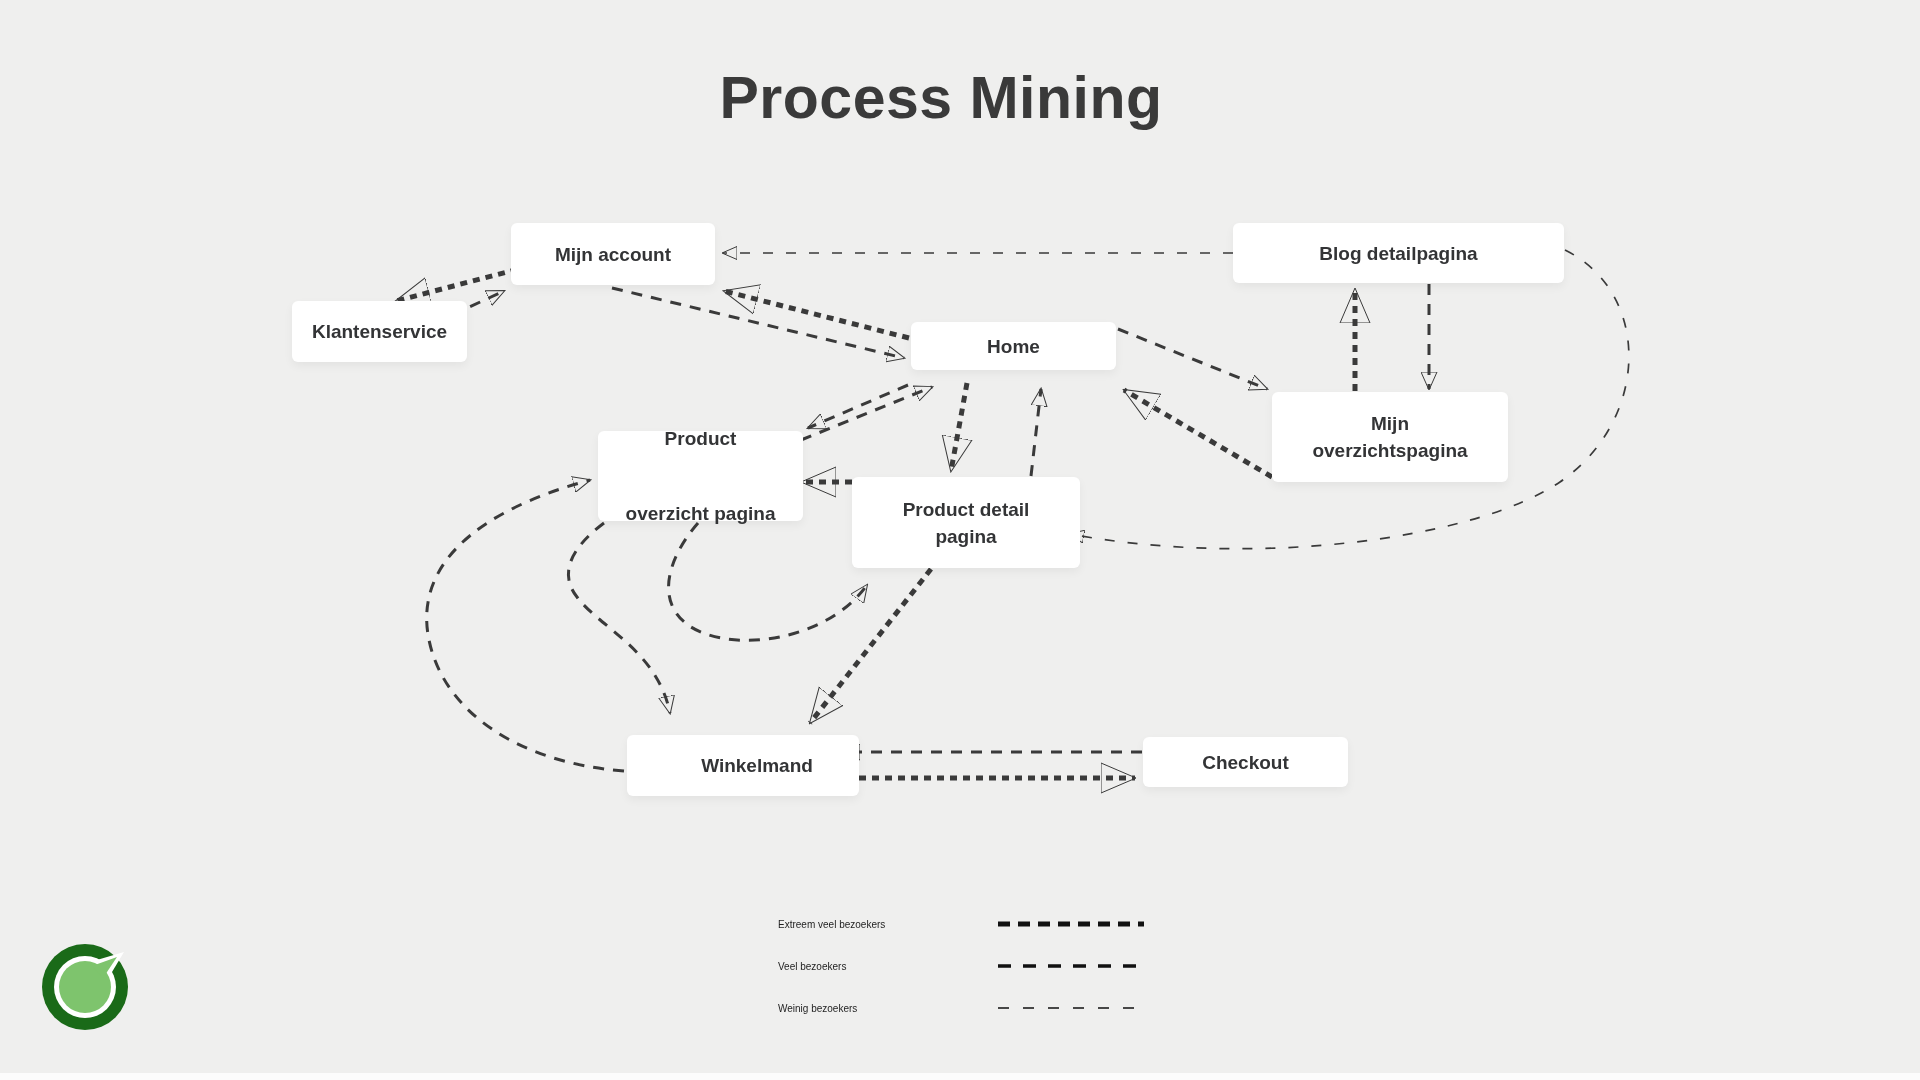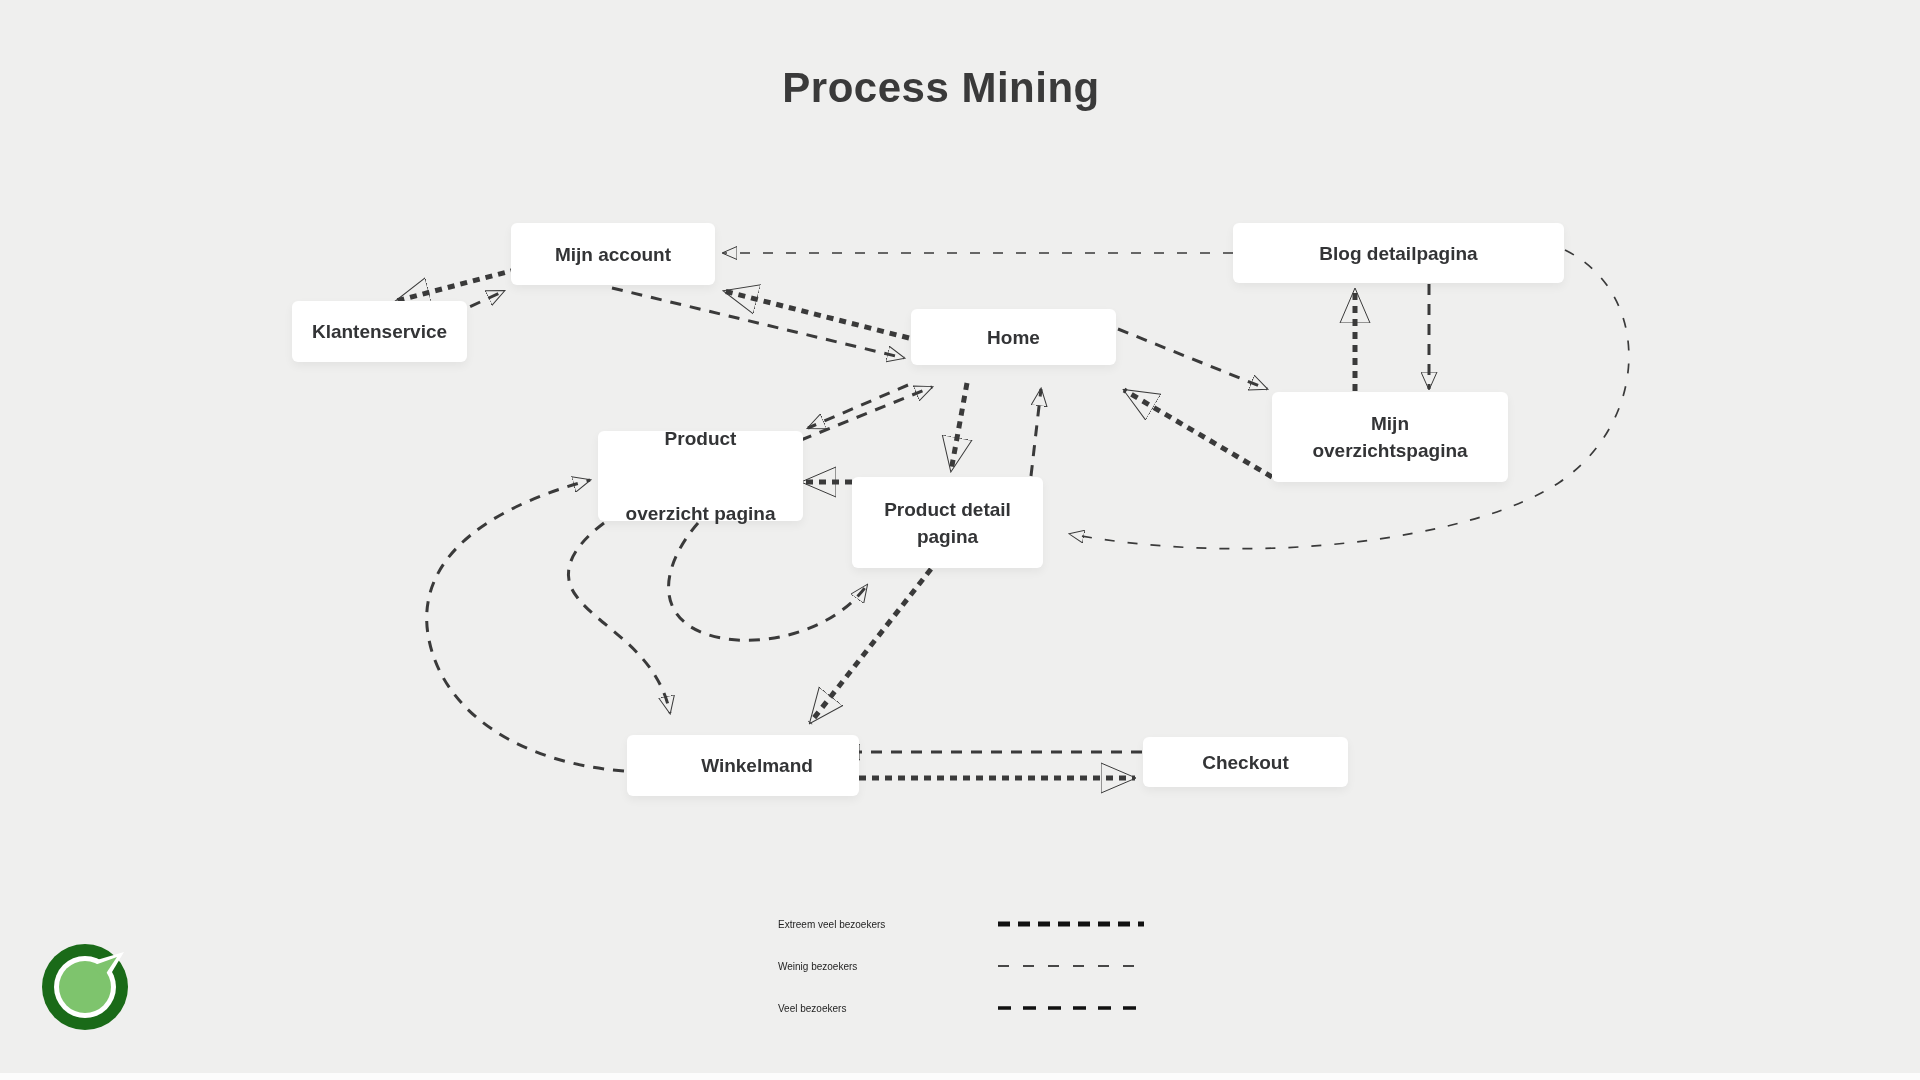--- a/index.html
+++ b/index.html
@@ -4,41 +4,41 @@
 <style>
   html,body{margin:0;padding:0;}
   body{
     width:1920px;height:1080px;position:relative;overflow:hidden;
     background:#efefee;
     font-family:"Liberation Sans", sans-serif;
   }
   .stage{position:absolute;inset:0;}
   .title{
     position:absolute;top:64px;left:941px;transform:translateX(-50%);
-    margin:0;font-size:42px;font-weight:bold;color:#3a3a3a;letter-spacing:.5px;
+    margin:0;font-size:59px;font-weight:bold;color:#3a3a3a;letter-spacing:.5px;
     white-space:nowrap;
   }
   svg.edges{position:absolute;left:0;top:0;}
   svg.edges path{fill:none;stroke:#3a3a3a;stroke-linecap:butt;}
   .t1{stroke-width:5;stroke-dasharray:7 6;marker-end:url(#m-big);}
   .t2{stroke-width:3;stroke-dasharray:11 9;marker-end:url(#m-mid);}
   .t3{stroke-width:1.7px;stroke-dasharray:10 13;marker-end:url(#m-thin);}
   .node{
     position:absolute;background:#ffffff;border-radius:6px;
     display:flex;flex-direction:column;align-items:center;justify-content:center;
     font-weight:bold;font-size:19px;color:#333436;line-height:27px;
     box-shadow:0 4px 10px rgba(0,0,0,.05);text-align:center;
   }
   .n-mijn{left:511px;top:223px;width:204px;height:62px;}
   .n-klant{left:292px;top:301px;width:175px;height:61px;}
   .n-blogdetail{left:1233px;top:223px;width:331px;height:60px;}
-  .n-home{left:911px;top:309px;width:205px;height:56px;}
+  .n-home{left:911px;top:322px;width:205px;height:48px;}
   .n-blogover{left:1272px;top:392px;width:236px;height:90px;}
   .n-prodover{left:598px;top:431px;width:205px;height:90px;gap:48px;}
-  .n-proddetail{left:852px;top:477px;width:191px;height:91px;}
+  .n-proddetail{left:852px;top:477px;width:228px;height:91px;}
   .n-winkel{left:627px;top:735px;width:204px;height:61px;padding-left:28px;}
   .n-checkout{left:1143px;top:737px;width:205px;height:50px;}
   .legend{position:absolute;left:778px;top:903px;}
   .lrow{display:flex;align-items:center;height:42px;}
   .llabel{width:218px;font-size:10px;color:#1e1e1e;}
   .lline{display:block;}
   .lline line{stroke:#111111;fill:none;}
   .lg1{stroke-width:5;stroke-dasharray:12 8;}
   .lg2{stroke-width:3.5;stroke-dasharray:13 12;}
   .lg3{stroke-width:1.7;stroke-dasharray:11 14;}
@@ -120,29 +120,29 @@
   </div>
 
   <div class="legend">
     <div class="lrow">
       <span class="llabel">Extreem veel bezoekers</span>
       <svg class="lline" width="150" height="10">
         <line class="lg1" x1="2" y1="5" x2="148" y2="5"></line>
       </svg>
     </div>
     <div class="lrow">
+      <span class="llabel">Veel bezoekers</span>
+      <svg class="lline" width="150" height="10">
+        <line class="lg2" x1="2" y1="5" x2="148" y2="5"></line>
+      </svg>
+    </div>
+    <div class="lrow">
       <span class="llabel">Weinig bezoekers</span>
       <svg class="lline" width="150" height="10">
         <line class="lg3" x1="2" y1="5" x2="148" y2="5"></line>
-      </svg>
-    </div>
-    <div class="lrow">
-      <span class="llabel">Veel bezoekers</span>
-      <svg class="lline" width="150" height="10">
-        <line class="lg2" x1="2" y1="5" x2="148" y2="5"></line>
       </svg>
     </div>
   </div>
 
   <svg class="logo" width="92" height="94" viewBox="0 0 92 94">
     <circle cx="45" cy="47" r="43" fill="#1a6a18"></circle>
     <circle cx="45" cy="47" r="31" fill="#ffffff"></circle>
     <path d="M50 22 L84 12 L66 42 Z" fill="#ffffff"></path>
     <circle cx="45" cy="47" r="26" fill="#7ec46d"></circle>
     <path d="M52 26 L77 17 L63 38 Z" fill="#7ec46d"></path>

